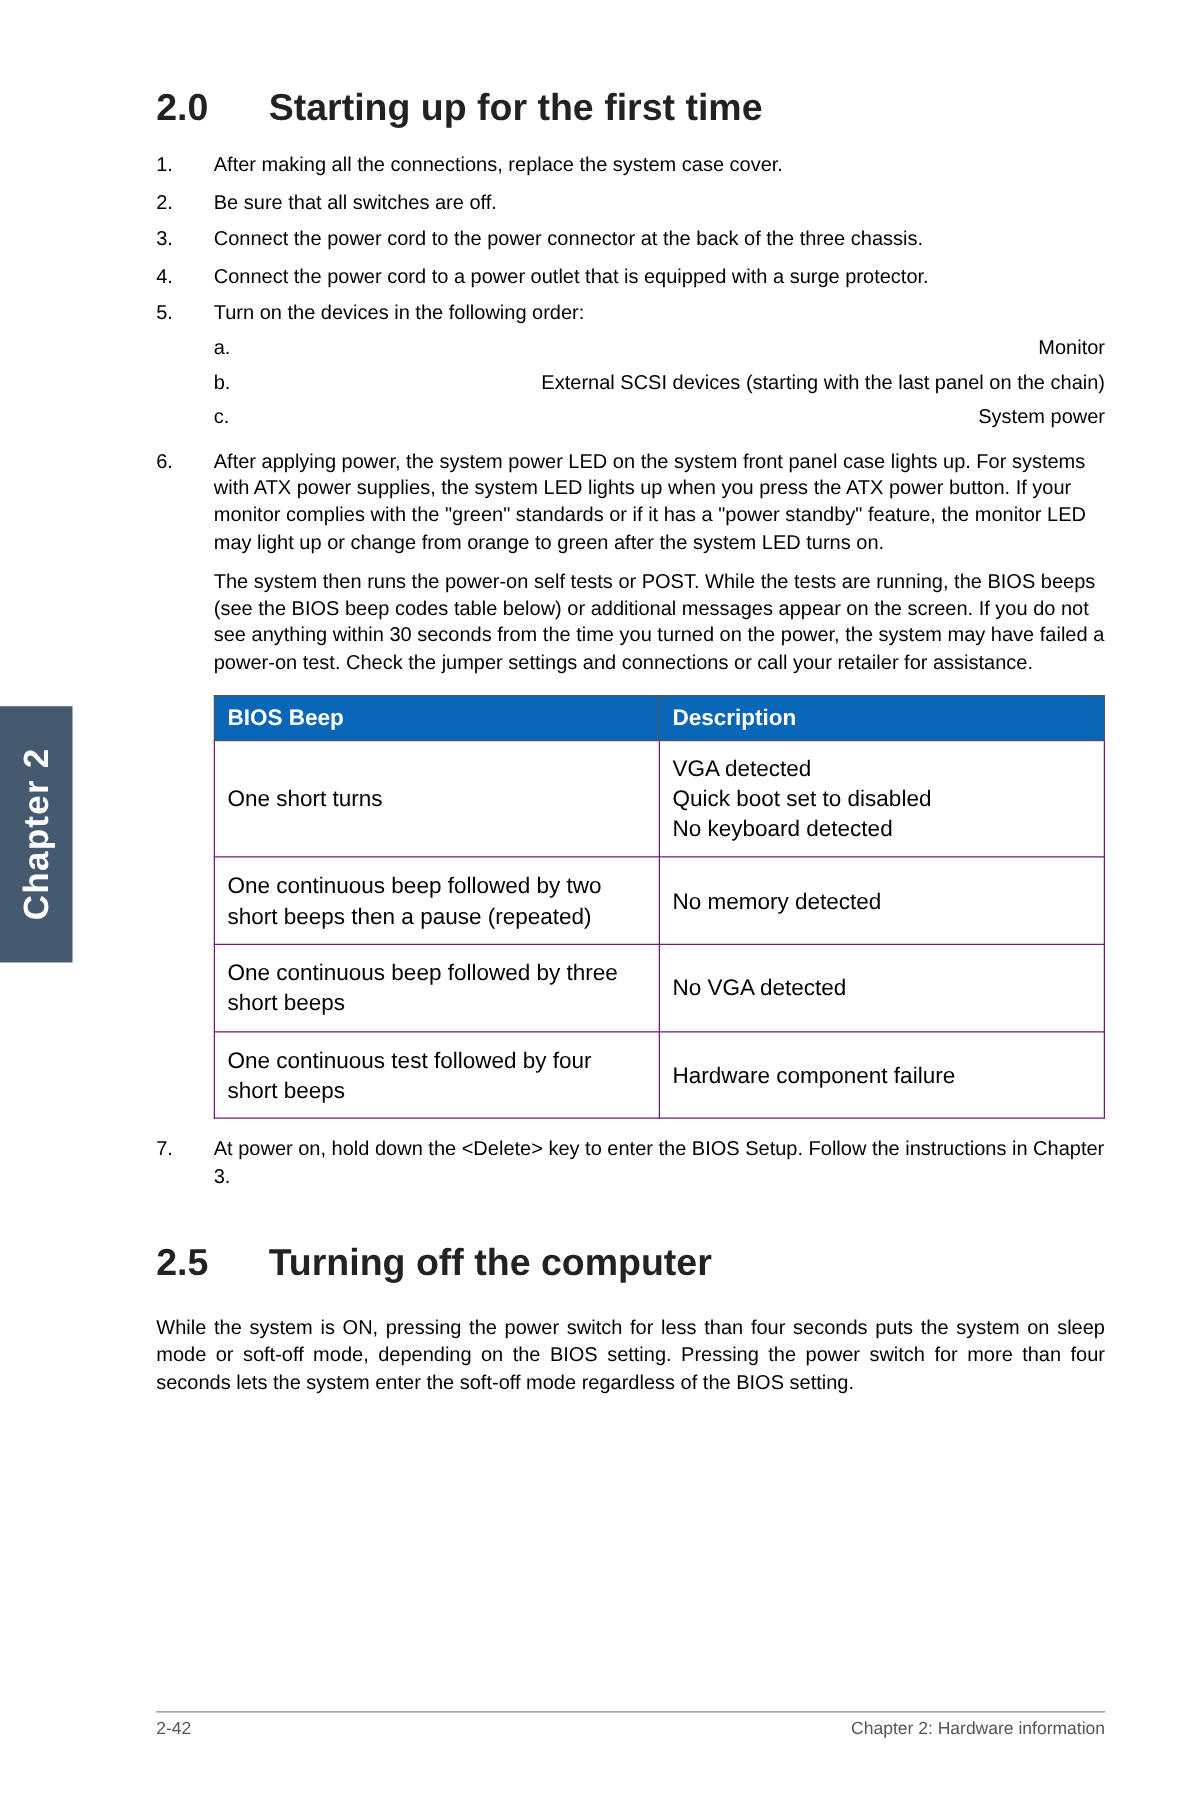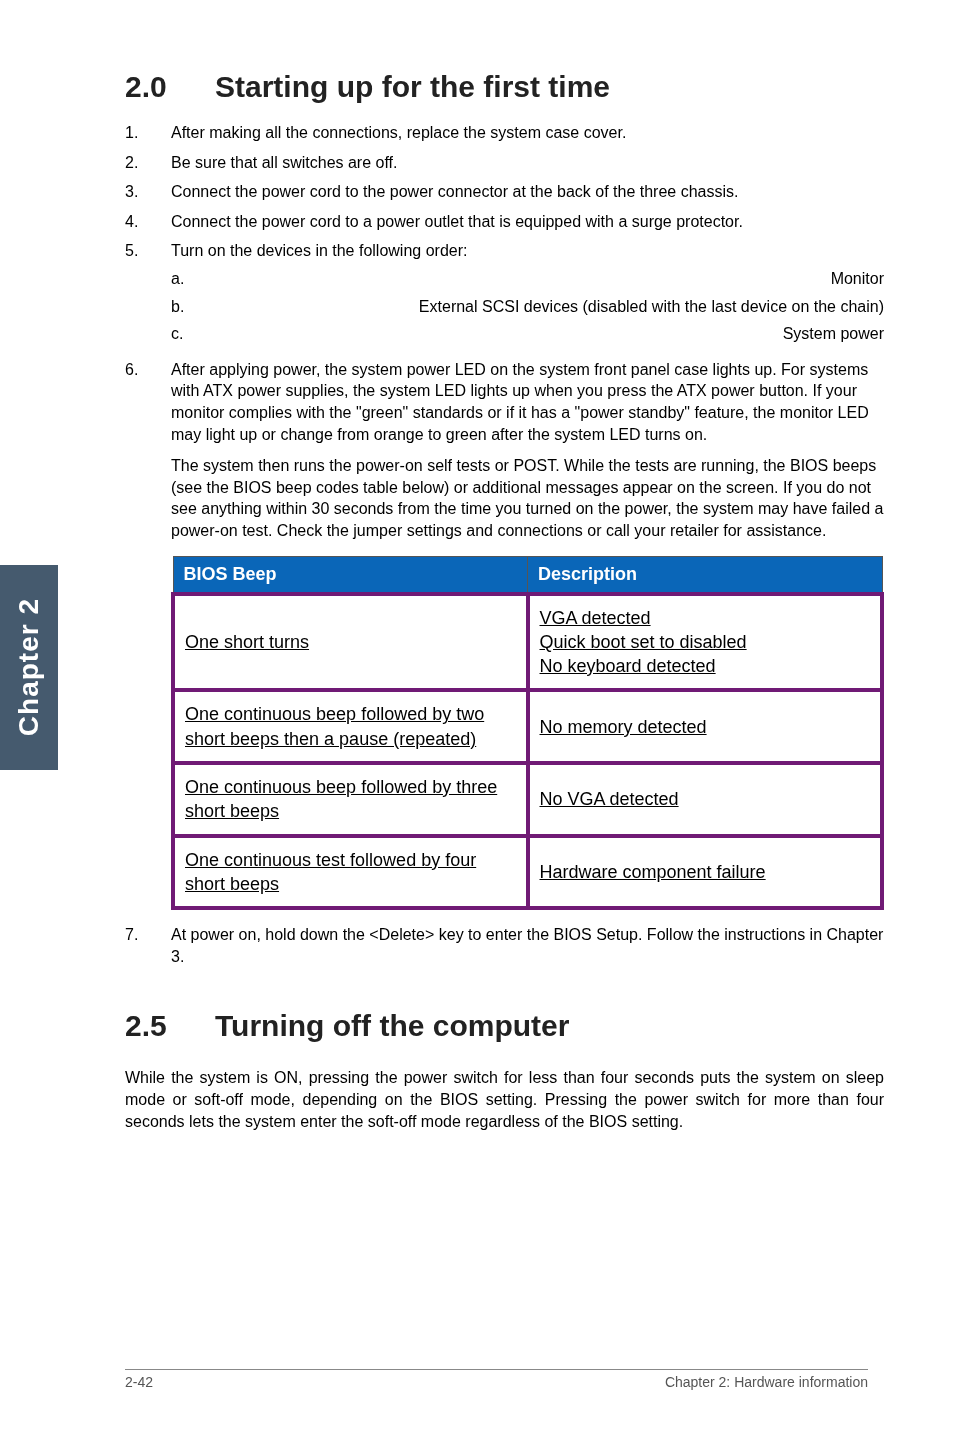--- a/index.html
+++ b/index.html
@@ -63,32 +63,31 @@
   table.beep th {
     background: #0a66b8;
     color: #fff;
     text-align: left;
     font-weight: bold;
     padding: 7px 10px;
     border: 1px solid #555;
     width: 50%;
   }
   table.beep td {
-    border: 4px solid #701a75;
+    border: 1px solid #701a75;
     padding: 10px 10px;
     vertical-align: middle;
     line-height: 1.35;
-    text-decoration: underline;
   }
   .sec25 { margin-top: 42px; }
   .sec25-body { font-size: 16px; line-height: 1.35; text-align: justify; margin-top: 24px; }
   .footer {
     position: absolute;
     left: 0;
-    right: 16px;
+    right: 0;
     bottom: 48px;
     padding: 0 70px 0 125px;
   }
   .footer-line {
     border: none;
     border-top: 1px solid #888;
     margin-bottom: 4px;
   }
   .footer-row {
     display: flex;
@@ -132,21 +131,21 @@
       <span class="num">5.</span>
       <span class="body">
         <span>Turn on the devices in the following order:</span>
         <ol class="ol2">
           <li>
             <span class="num">a.</span>
             <span class="body">Monitor</span>
           </li>
           <li>
             <span class="num">b.</span>
-            <span class="body">External SCSI devices (disabled with the last device on the chain)</span>
+            <span class="body">External SCSI devices (starting with the last panel on the chain)</span>
           </li>
           <li>
             <span class="num">c.</span>
             <span class="body">System power</span>
           </li>
         </ol>
       </span>
     </li>
     <li>
       <span class="num">6.</span>

